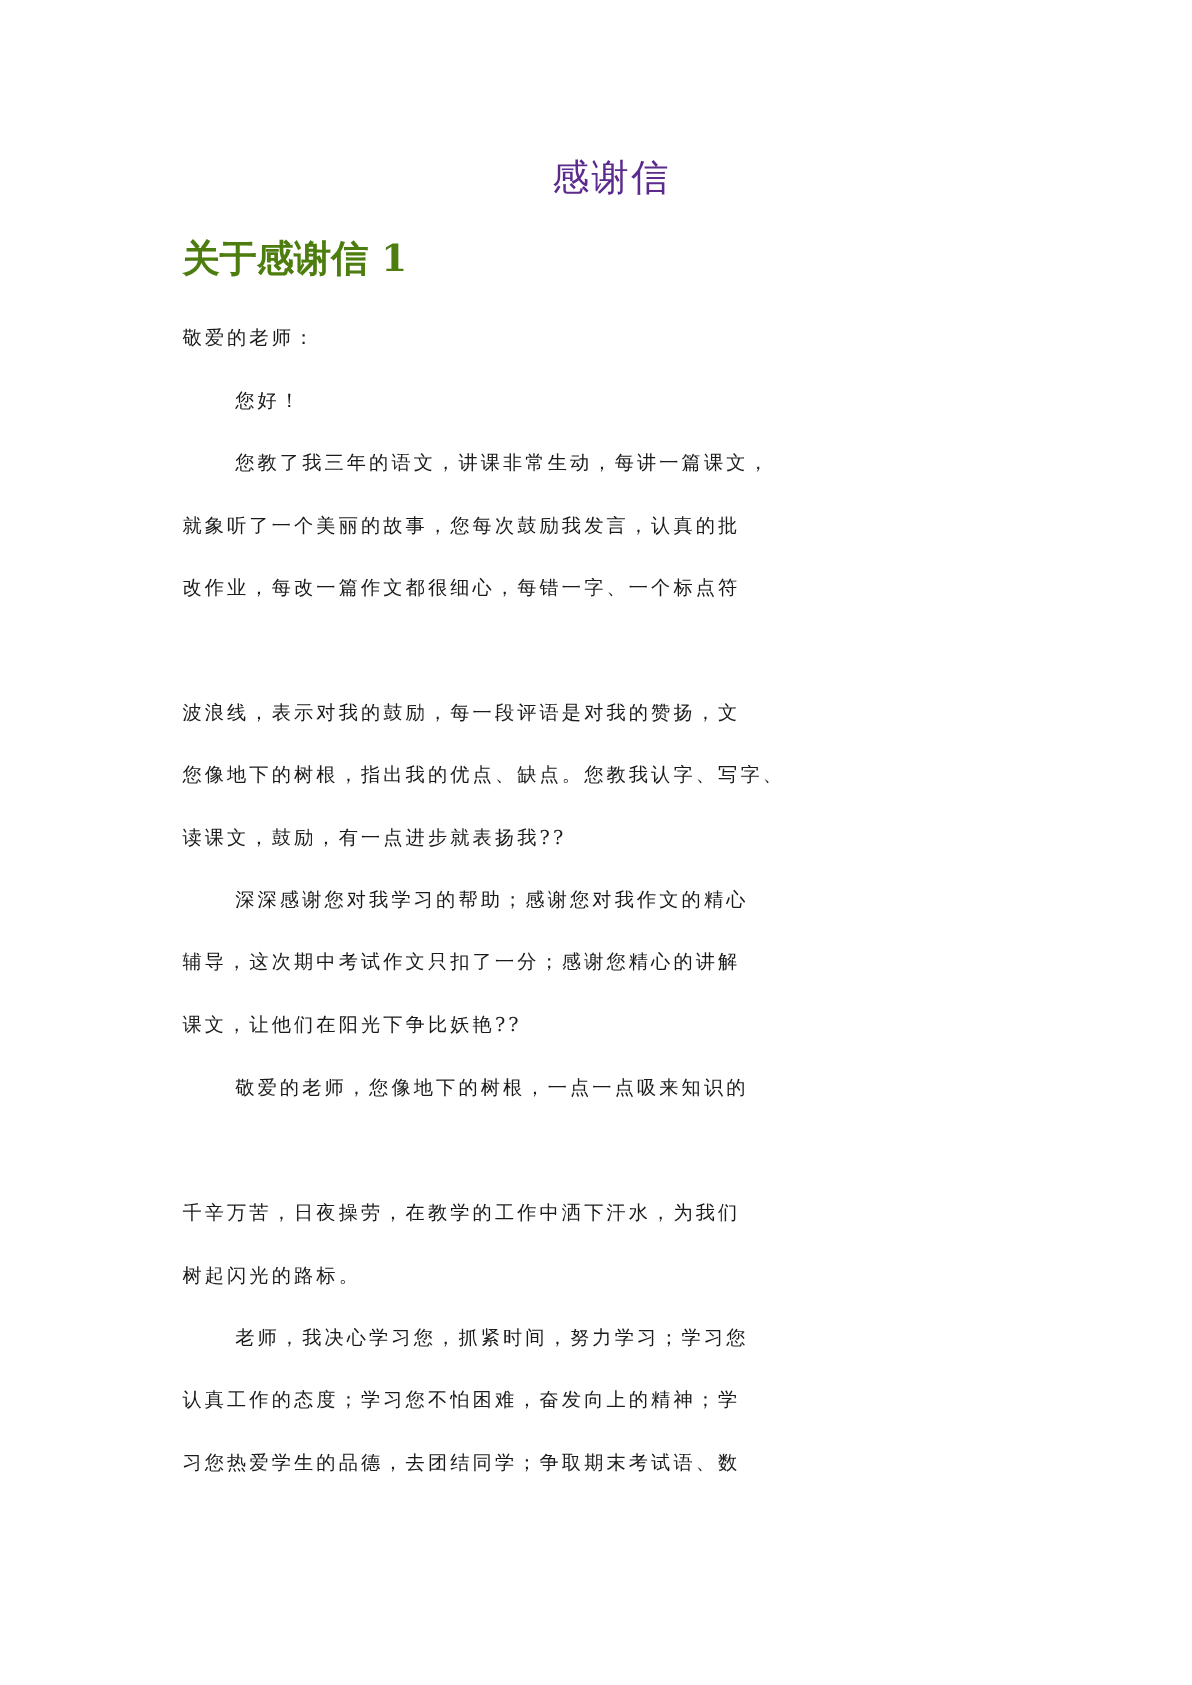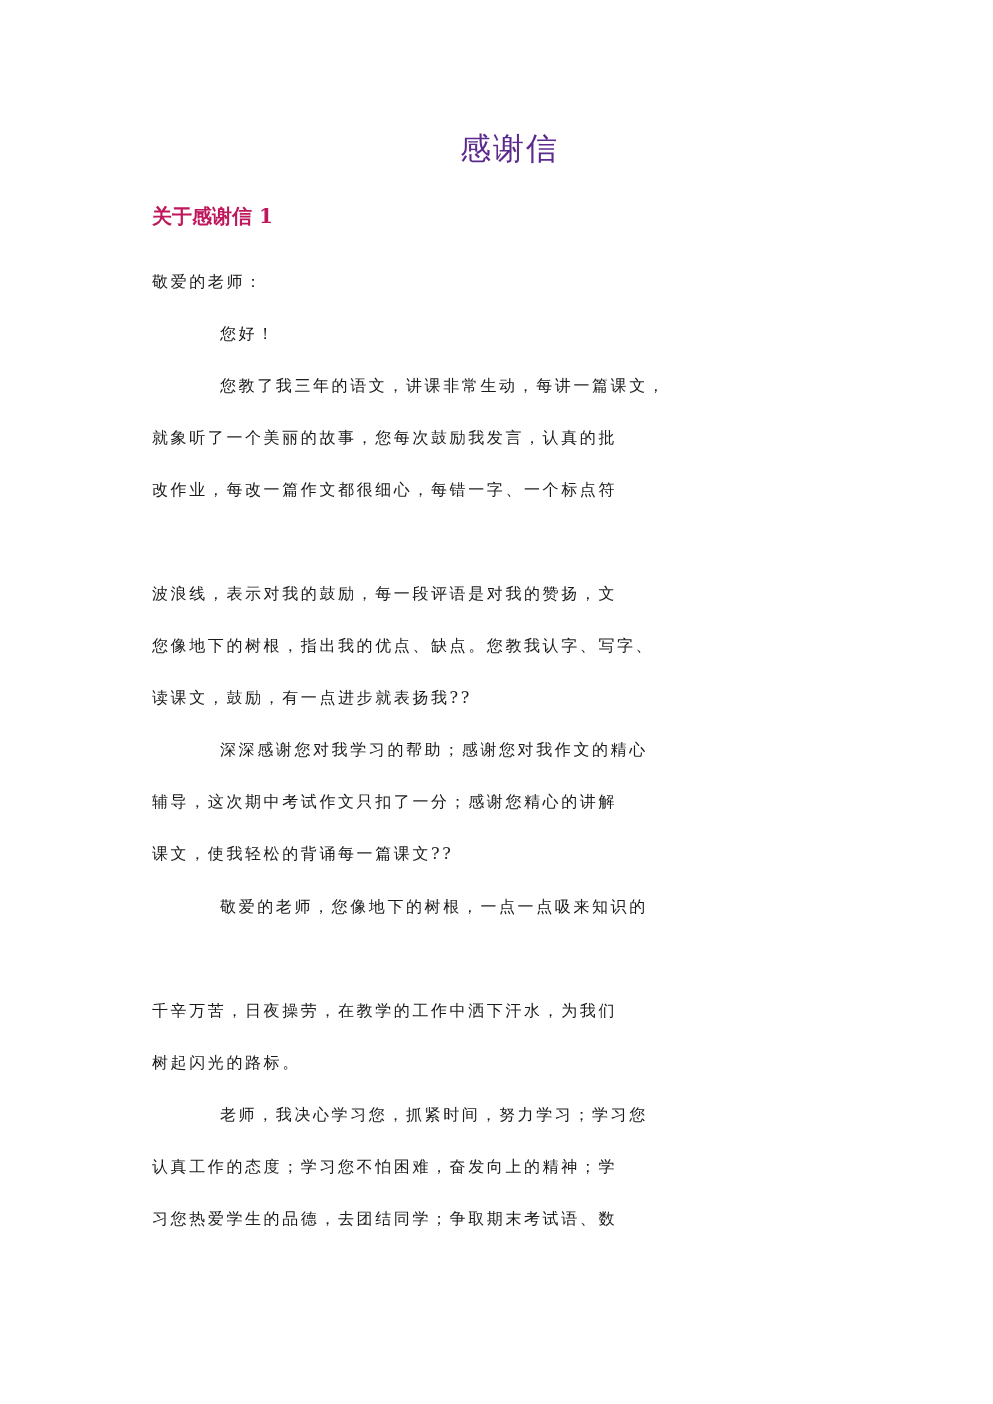--- a/index.html
+++ b/index.html
@@ -30,56 +30,56 @@
       font-size: 31px;
       line-height: 44px;
       color: #5b2a8c;
       letter-spacing: 2px;
       margin-left: 13px;
     }
     .section-heading {
       position: absolute;
       left: 152px;
       top: 198px;
-      font-size: 20px;
+      font-size: 31px;
       line-height: 36px;
       font-weight: bold;
-      color: #be185d;
+      color: #4d7c0f;
     }
     .line {
       position: absolute;
       left: 152px;
       font-size: 16px;
       line-height: 36px;
       white-space: nowrap;
       letter-spacing: 2.6px;
       color: #1a1a1a;
     }
-    .indent { left: 220px; text-align: center; }
+    .indent { left: 196px; text-align: center; }
   </style>
 </head>
 <body>
 
 <div class="page">
   <div class="doc-title">感谢信</div>
   <div class="section-heading">关于感谢信 1</div>
 
   <div class="line" style="top:264px">敬爱的老师：</div>
   <div class="line indent" style="top:316px">您好！</div>
 
   <div class="line indent" style="top:368px">您教了我三年的语文，讲课非常生动，每讲一篇课文，</div>
   <div class="line" style="top:420px">就象听了一个美丽的故事，您每次鼓励我发言，认真的批</div>
   <div class="line" style="top:472px">改作业，每改一篇作文都很细心，每错一字、一个标点符</div>
   <div class="line" style="top:576px">波浪线，表示对我的鼓励，每一段评语是对我的赞扬，文</div>
   <div class="line" style="top:628px">您像地下的树根，指出我的优点、缺点。您教我认字、写字、</div>
   <div class="line indent" style="top:732px">深深感谢您对我学习的帮助；感谢您对我作文的精心</div>
 
   <div class="line" style="top:680px">读课文，鼓励，有一点进步就表扬我??</div>
   <div class="line" style="top:784px">辅导，这次期中考试作文只扣了一分；感谢您精心的讲解</div>
-  <div class="line" style="top:836px">课文，使我轻松的背诵每一篇课文??</div>
+  <div class="line" style="top:836px">课文，让他们在阳光下争比妖艳??</div>
 
   <div class="line indent" style="top:889px">敬爱的老师，您像地下的树根，一点一点吸来知识的</div>
   <div class="line" style="top:993px">千辛万苦，日夜操劳，在教学的工作中洒下汗水，为我们</div>
   <div class="line" style="top:1045px">树起闪光的路标。</div>
 
   <div class="line indent" style="top:1097px">老师，我决心学习您，抓紧时间，努力学习；学习您</div>
   <div class="line" style="top:1149px">认真工作的态度；学习您不怕困难，奋发向上的精神；学</div>
   <div class="line" style="top:1201px">习您热爱学生的品德，去团结同学；争取期末考试语、数</div>
 </div>
 

